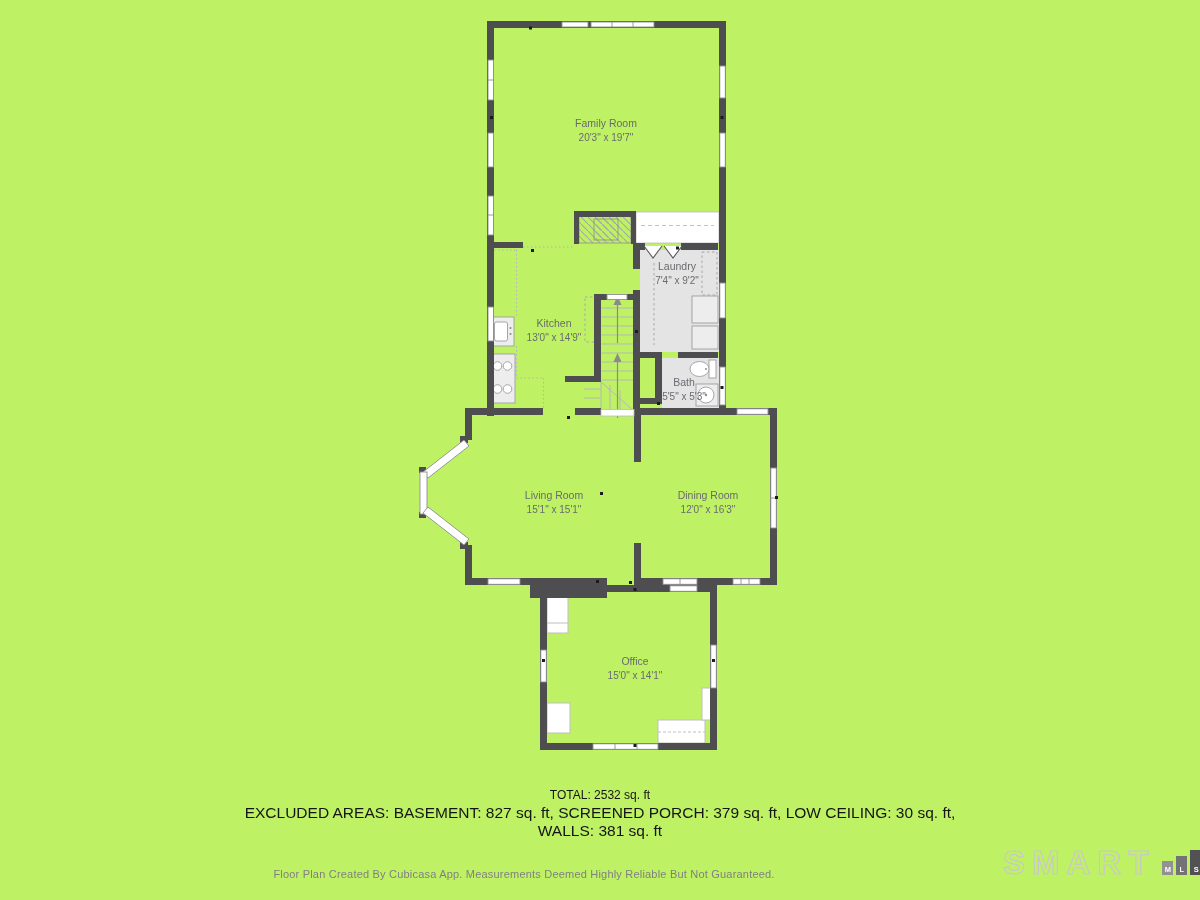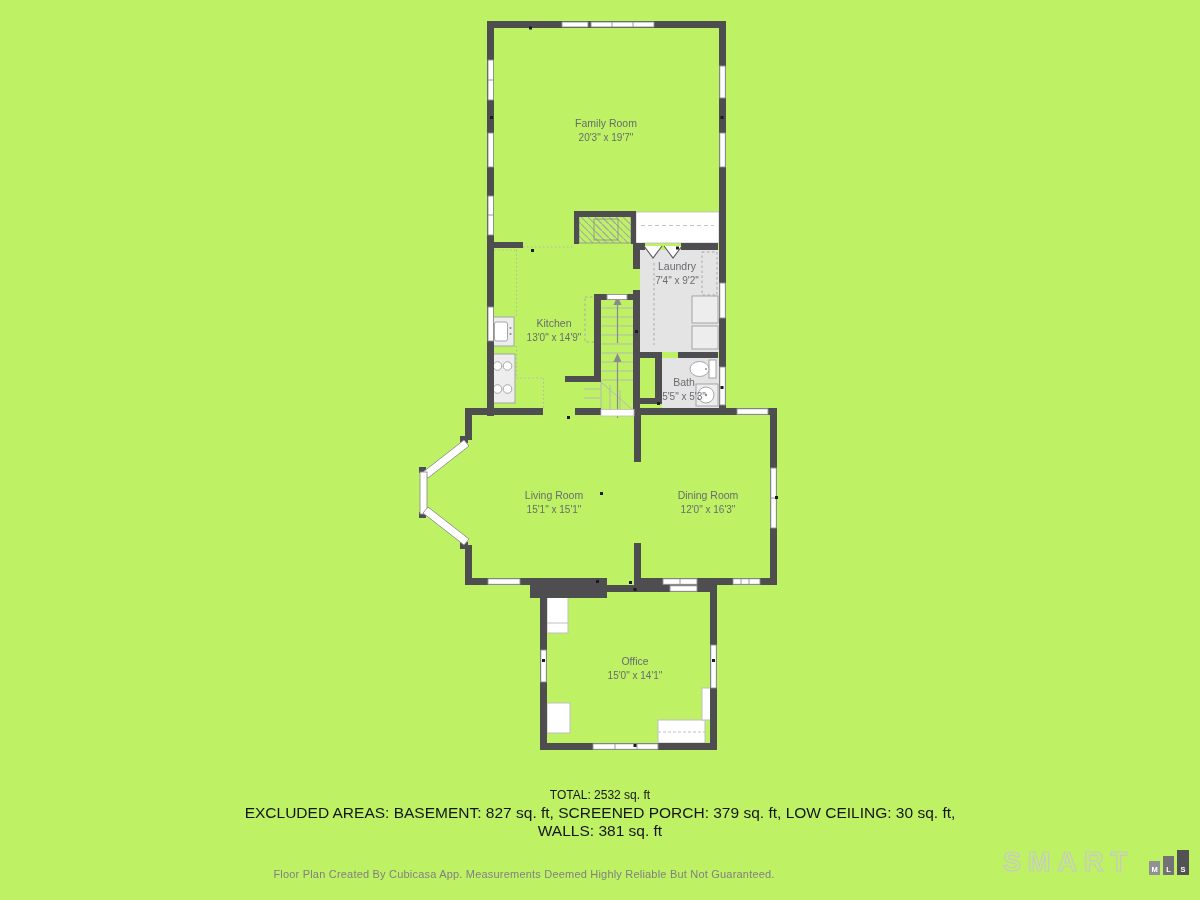--- a/index.html
+++ b/index.html
@@ -17,22 +17,22 @@
   svg .dashed{stroke:#a8a8aa;stroke-width:1;fill:none;stroke-dasharray:2.5 2.5;}
   svg .tick{fill:#1c1c1e;}
   svg .lbl{font-family:"Liberation Sans",sans-serif;font-size:10.5px;fill:#696b6f;text-anchor:middle;}
   svg .dim{font-family:"Liberation Sans",sans-serif;font-size:10px;fill:#696b6f;text-anchor:middle;}
   .summary{position:absolute;top:786px;left:0;width:1200px;text-align:center;
            color:#151515;font-size:15.5px;line-height:18px;}
   .summary .total{font-weight:normal;font-size:12px;}
   .disclaimer{position:absolute;top:868px;left:0;width:1048px;text-align:center;
               font-size:11px;color:#808080;letter-spacing:0.2px;}
   .logo{position:absolute;top:850px;left:1003px;display:flex;align-items:flex-end;}
-  .logo .brand{font-size:27px;line-height:25px;font-weight:700;letter-spacing:7px;
-               color:transparent;-webkit-text-stroke:1.2px #c8c8ca;margin-right:12px;}
+  .logo .brand{font-size:33px;line-height:25px;font-weight:700;letter-spacing:7px;
+               color:transparent;-webkit-text-stroke:1.2px #c8c8ca;margin-right:4px;}
   .logo .blk{display:flex;align-items:flex-end;justify-content:center;color:#ffffff;
              font-size:7.5px;font-weight:700;padding-bottom:1px;margin-left:3px;line-height:8px;}
   .logo .blk-m{width:11px;height:13px;background:#929294;}
   .logo .blk-l{width:11px;height:18px;background:#737375;}
   .logo .blk-s{width:12px;height:24px;background:#525254;}
 </style>
 </head>
 <body>
 
 <div class="canvas">

